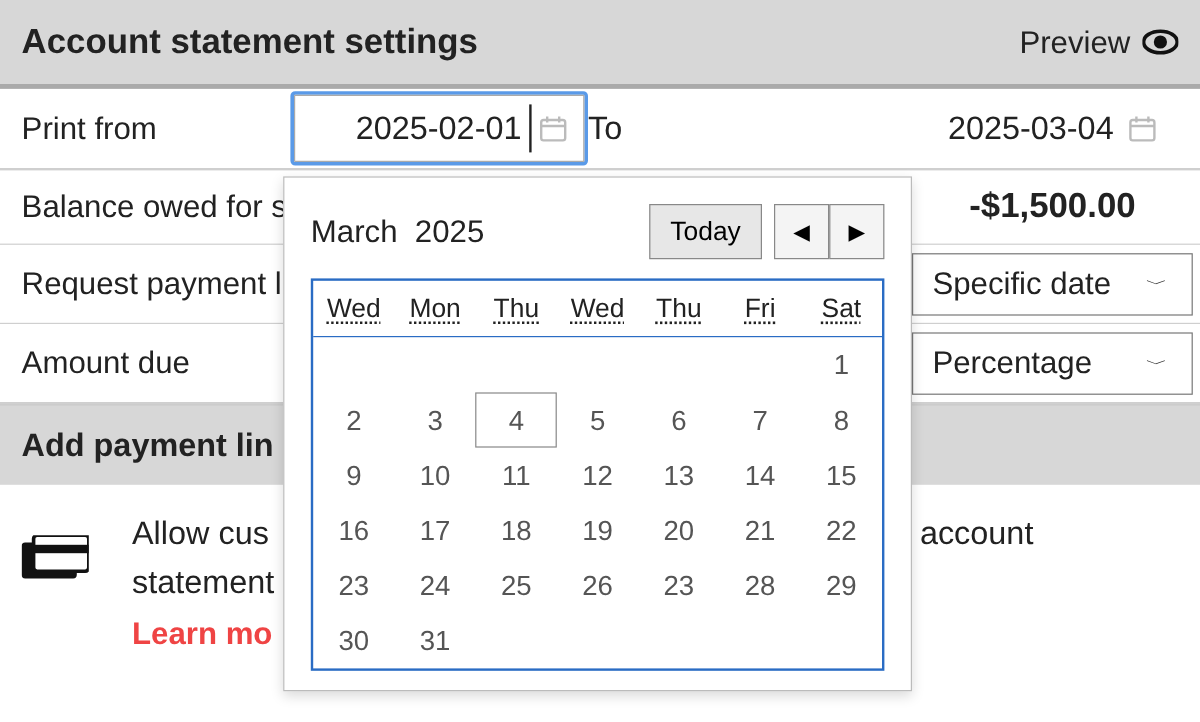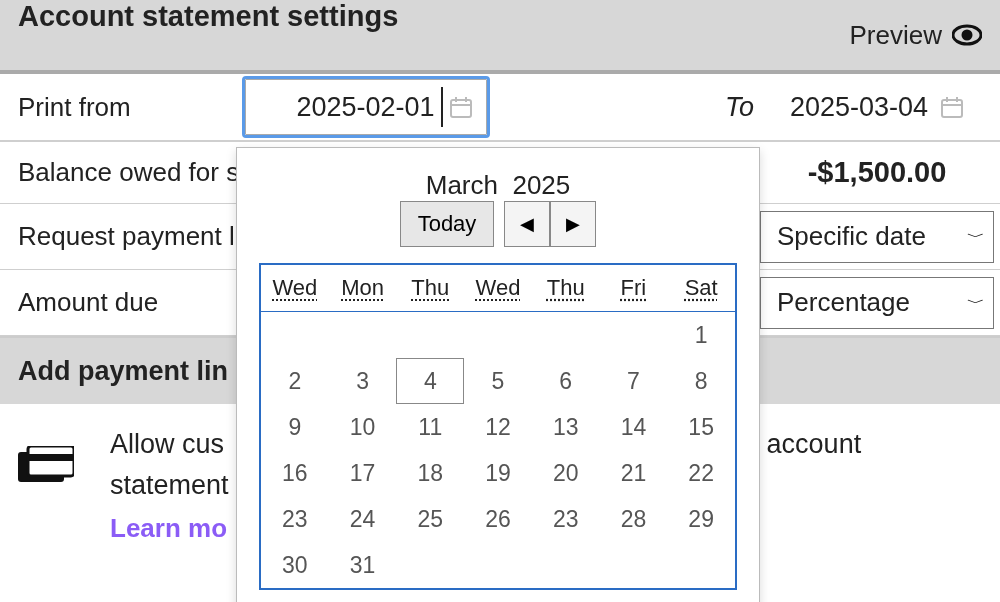--- a/index.html
+++ b/index.html
@@ -1,47 +1,47 @@
 <!DOCTYPE html>
 <html><head>
 <meta charset="utf-8">
 <style>
   * { box-sizing: border-box; margin: 0; padding: 0; }
   html, body { width: 1000px; height: 602px; font-family: -apple-system, BlinkMacSystemFont, "Segoe UI", Arial, sans-serif; color: #222; background: #fff; overflow: hidden; }
   
-  .header { height: 74px; background: #d7d7d7; border-bottom: 4px solid #aaa; display: flex; justify-content: space-between; padding: 0 18px 0 18px; }
+  .header { height: 74px; background: #d7d7d7; border-bottom: 4px solid #aaa; display: flex; align-items: center; justify-content: space-between; padding: 0 18px 0 18px; }
   .header-title { font-size: 29px; font-weight: 700; }
   .preview { display: flex; align-items: center; gap: 10px; cursor: pointer; }
   .preview-label { font-size: 26px; font-weight: 400; }
   
   .row { display: flex; align-items: center; border-bottom: 1px solid #cfcfcf; }
   .print-row { height: 68px; border-bottom: 2px solid #cfcfcf; }
   .label { font-size: 26px; padding-left: 18px; }
   .print-label { width: 242px; }
   .date-box { height: 62px; display: flex; align-items: center; justify-content: center; gap: 12px; border: 1px solid #ccc; border-radius: 4px; position: relative; }
   .date-from { width: 248px; margin-left: 0; border: 3px solid #5a9ae8; outline: 1px solid #aaa; outline-offset: -4px; padding-left: 37px; }
   .date-from-wrap { position:relative; }
   .date-text { font-size: 27px; font-weight: 400; }
   .cursor-bar { width: 2px; height: 40px; background: #222; margin-left: -6px; margin-right: -6px; }
-  .to-cell { flex: 1; text-align: right; font-size: 27px; font-style: italic; }
+  .to-cell { flex: 1; text-align: left; font-size: 27px; }
   .date-to { width: 246px; border: none; }
   .balance-row { height: 62px; }
   .balance-value { width: 246px; text-align: center; font-size: 29px; font-weight: 700; margin-left:auto;}
   .request-row { height: 66px; gap: 24px; }
-  .select-box { width: 234px; height: 52px; margin-right: 6px; border: 1px solid #777; display: flex; align-items: center; justify-content: space-between; padding: 0 8px 0 16px; font-size: 26px; cursor: pointer; margin-left:auto;}
+  .select-box { width: 234px; height: 52px; margin-right: 6px; border: 1px solid #777; display: flex; align-items: center; justify-content: space-between; padding: 0 20px 0 16px; font-size: 26px; cursor: pointer; margin-left:auto;}
   .amount-row { height: 66px; }
   .add-link-row { height: 68px; background: #d7d7d7; border-top: 2px solid #ccc; display:flex; align-items:center; }
   .add-link-title { font-size: 27px; font-weight: 700; padding-left: 18px; }
   .body-row { display: flex; padding: 20px 0 0 18px; gap: 32px; }
   .card-icon-wrap { width: 60px; padding-top: 22px; }
   .body-text { font-size: 27px; line-height: 1.5; }
-  .learn-more { color: #8b5cf6; font-weight: 600; font-size: 26px; margin-top:8px; display:inline-block;}
+  .learn-more { color: #ef4444; font-weight: 600; font-size: 26px; margin-top:8px; display:inline-block;}
   
   .picker { position: absolute; left: 236px; top: 73px; width: 524px; background: #fff; border: 1px solid #bbb; box-shadow: 0 4px 10px rgba(0,0,0,0.15); padding: 22px 22px 16px 22px; z-index: 10; }
-  .picker-hdr { display: flex; align-items: center; justify-content: space-between; margin-bottom: 16px; flex-direction: column; }
+  .picker-hdr { display: flex; align-items: center; justify-content: space-between; margin-bottom: 16px; }
   .picker-month { font-size: 26px; }
   .picker-ctrls { display: flex; gap: 0; align-items:center; }
   .today-btn { width: 94px; height: 46px; background: #e7e7e7; border: 1px solid #888; font-size: 22px; cursor: pointer; }
   .nav-btn { width: 46px; height: 46px; background: #f4f4f4; border: 1px solid #888; cursor: pointer; display:flex; align-items:center; justify-content:center; font-size:18px;}
   .cal-grid { border: 2px solid #2a6cc4; }
   .cal-head { display: grid; grid-template-columns: repeat(7, 1fr); border-bottom: 1px solid #2a6cc4; }
   .cal-head div { text-align: center; font-size: 22px; padding: 10px 0; text-decoration: underline dotted; text-underline-offset: 4px; cursor: default;}
   .cal-body { display: grid; grid-template-columns: repeat(7, 1fr); }
   .cal-cell { height: 46px; display: flex; align-items: center; justify-content: center; font-size: 23px; color: #555; cursor: pointer; }
   .cal-cell.sel { border: 1px solid #888; }

